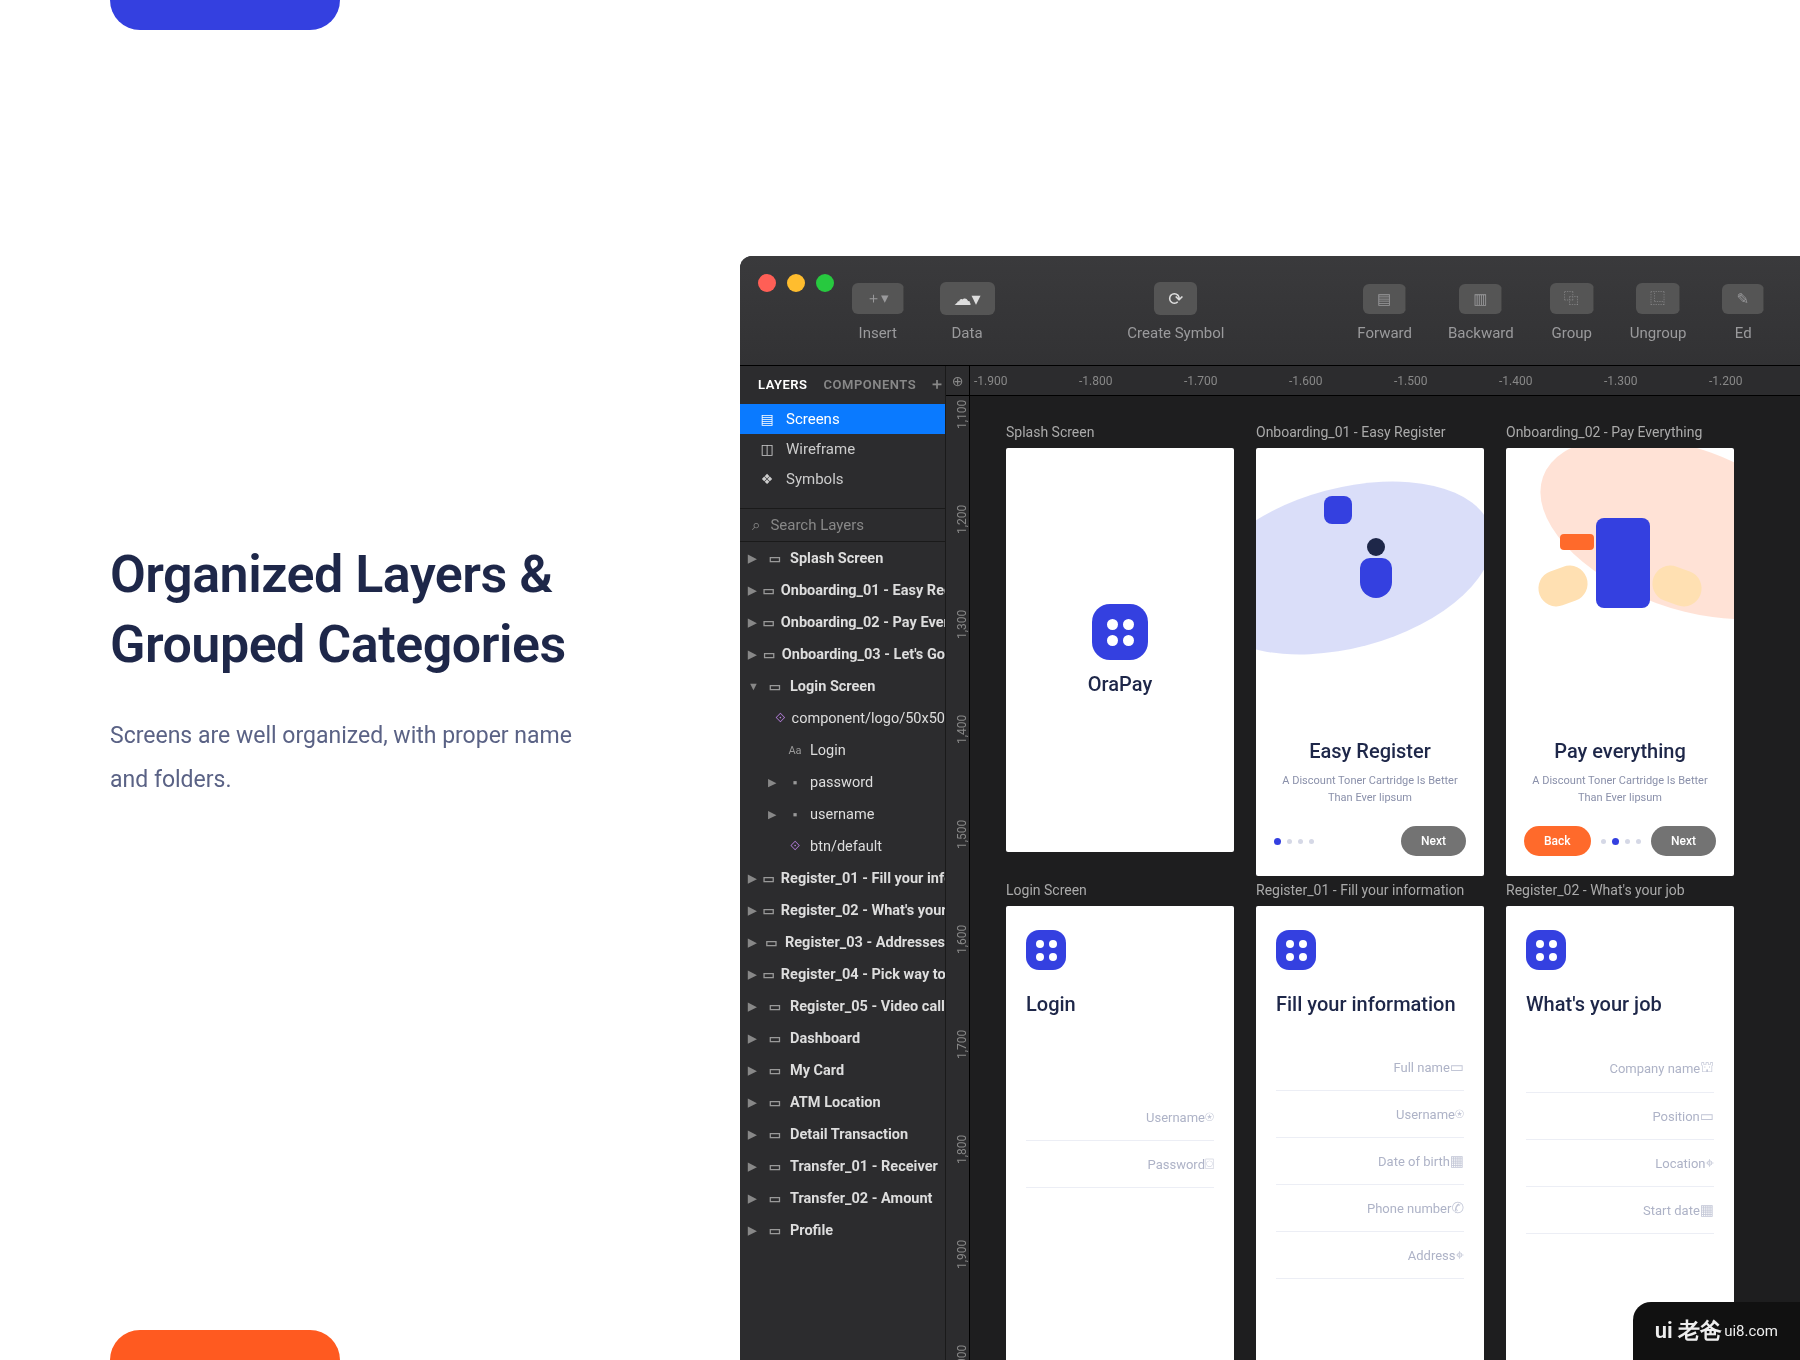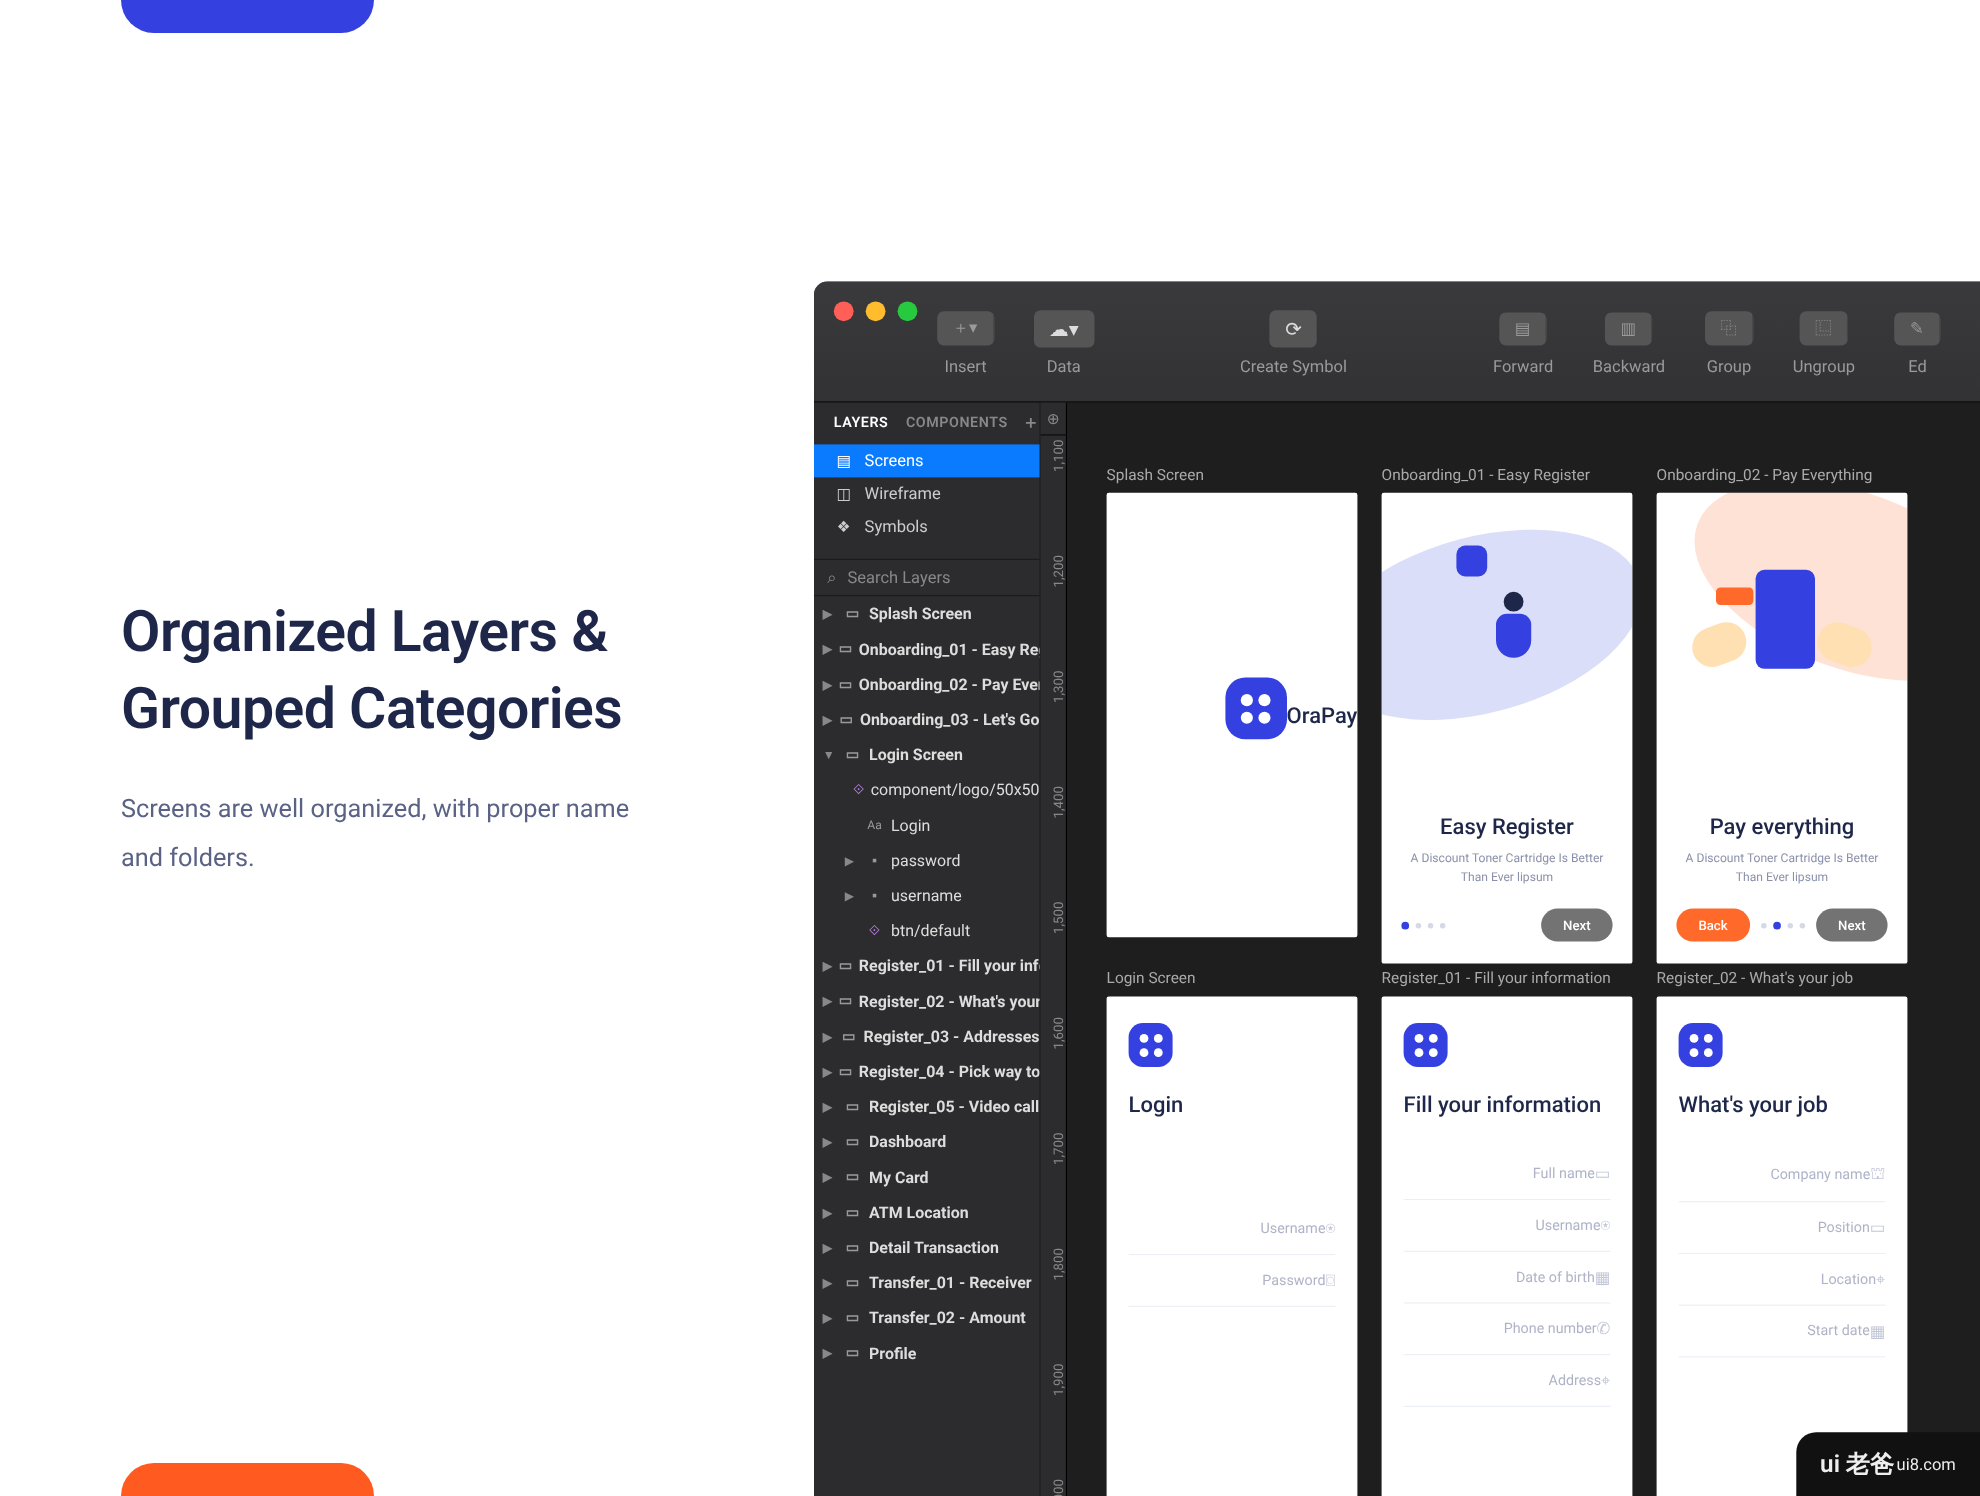--- a/index.html
+++ b/index.html
@@ -58,21 +58,21 @@
 .ruler-v span{flex:0 0 105px;writing-mode:vertical-lr;transform:rotate(180deg);text-align:right;padding-bottom:4px}
 .rc{position:absolute;top:0;left:0;width:24px;height:30px;background:#2c2c2e;border-right:1px solid #000;border-bottom:1px solid #000;display:flex;align-items:center;justify-content:center;color:#888;font-size:14px}
 .canvas{position:absolute;top:30px;left:24px;right:0;bottom:0;overflow:hidden;padding:28px 0 0 36px}
 .ab-row{display:flex;gap:22px;margin-bottom:30px}
 .ab{width:228px}
 .ab-title{color:#aaa;font-size:14px;margin-bottom:8px;white-space:nowrap}
 .ab-frame{width:228px;height:404px;background:#fff;border-radius:2px;overflow:hidden;position:relative}
 .ab-frame.tall{height:500px}
 
 
-.splash{display:flex;flex-direction:row;align-items:center;justify-content:flex-end;height:100%}
+.splash{display:flex;flex-direction:column;align-items:center;justify-content:center;height:100%}
 .logo{width:56px;height:56px;background:#3440e0;border-radius:18px;display:flex;align-items:center;justify-content:center;margin-bottom:12px}
 .logo-dots{display:grid;grid-template-columns:1fr 1fr;gap:5px}
 .logo-dots span{width:11px;height:11px;background:#fff;border-radius:50%}
 .splash .name{color:#1e2749;font-size:20px;font-weight:500}
 
 .onb{display:flex;flex-direction:column;height:100%}
 .onb-art{flex:1;position:relative;overflow:hidden}
 .wave{position:absolute;width:300px;height:160px;border-radius:50%;opacity:0.25}
 .w1{background:#6a7de8;left:-60px;top:40px;transform:rotate(-15deg)}
 .w2{background:#ff8a5c;right:-100px;top:0;transform:rotate(20deg)}
@@ -335,20 +335,30 @@
           <div class="lrow d1 bold">
             <span class="arr">▶</span>
             <span class="li">▭</span>
             <span>Profile</span>
           </div>
         </div>
     </div>
 
     <div class="canvas-wrap">
       <div class="rc">⊕</div>
+      <div class="ruler-h" id="ruler-h">
+          <span>-1.900</span>
+          <span>-1.800</span>
+          <span>-1.700</span>
+          <span>-1.600</span>
+          <span>-1.500</span>
+          <span>-1.400</span>
+          <span>-1.300</span>
+          <span>-1.200</span>
+        </div>
       <div class="ruler-v" id="ruler-v">
           <span>1,100</span>
           <span>1,200</span>
           <span>1,300</span>
           <span>1,400</span>
           <span>1,500</span>
           <span>1,600</span>
           <span>1,700</span>
           <span>1,800</span>
           <span>1,900</span>

